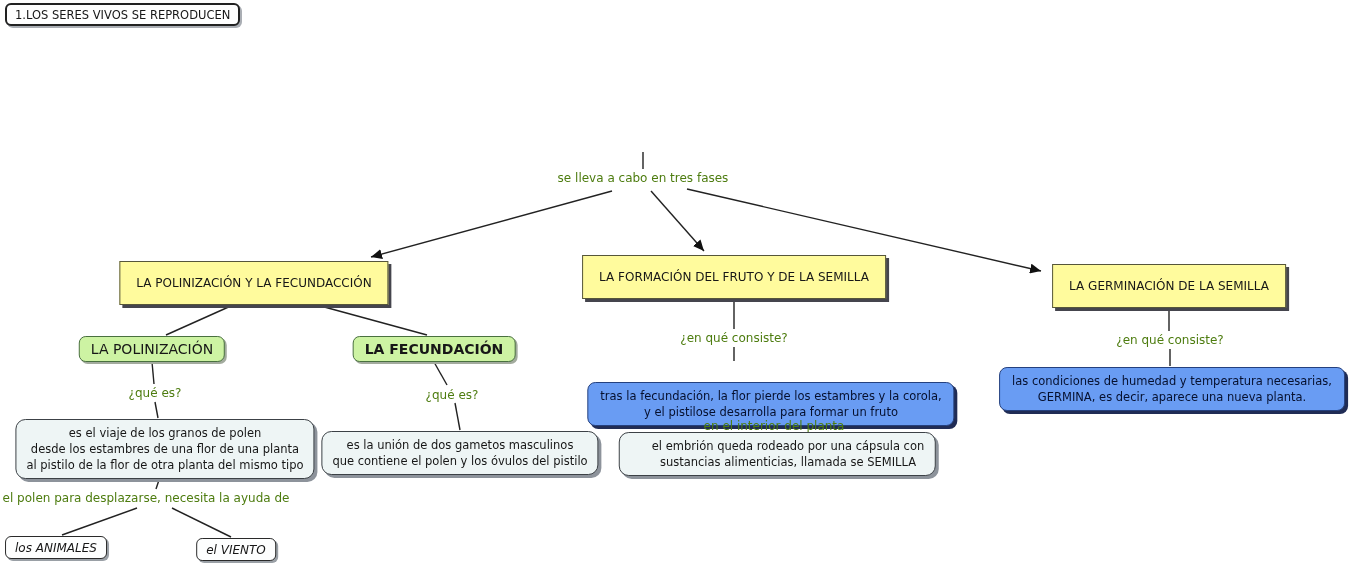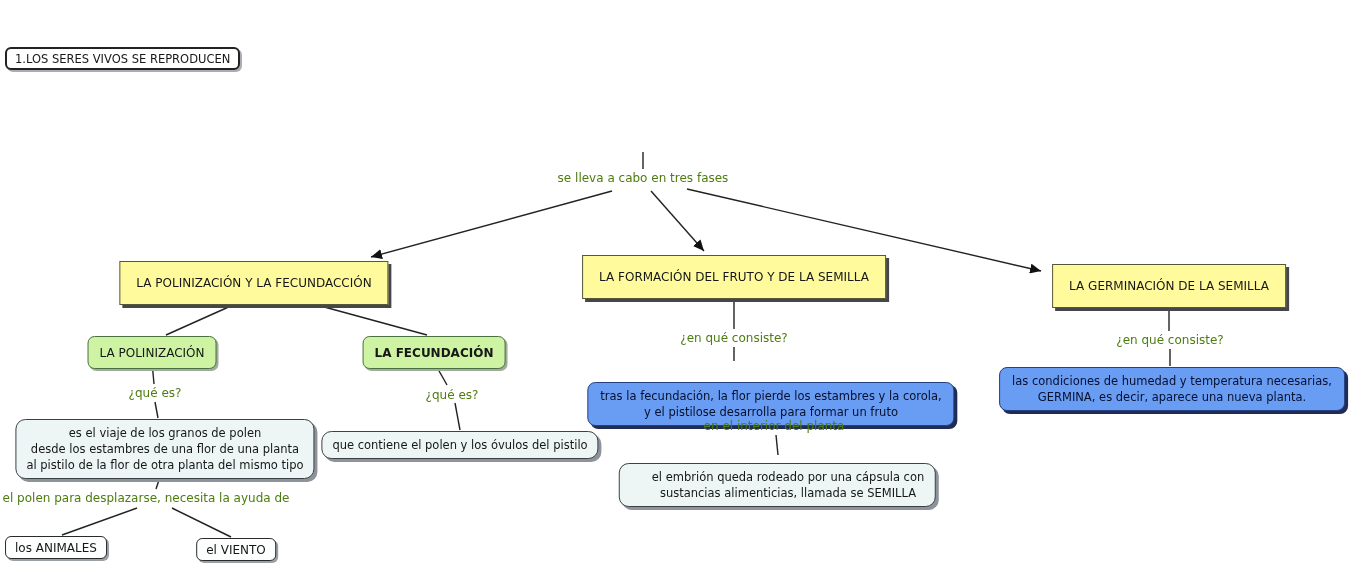--- a/index.html
+++ b/index.html
@@ -23,46 +23,45 @@
   .yellow{
     background:var(--concept-yellow,#fffb9d);
     border:1px solid #56563a;
     box-shadow:3px 3px 0 #45454d;
     height:44px;padding:0 16px;font-size:12px;
   }
   .green{
     background:var(--concept-green,#cdf3a3);
     border:1px solid #49703f;border-radius:7px;
     box-shadow:2px 2px 0 #a3ab9e;
-    height:33px;padding:0 11px;font-size:12px;
+    height:26px;padding:0 11px;font-size:14px;
   }
   .lightbox{
     background:var(--box-light,#eef5f5);
     border:1px solid #3c4146;border-radius:10px;
     box-shadow:3px 3px 0 #8d939b;
     padding:5px 10px;font-size:11.5px;line-height:16px;text-align:center;
   }
   .bluebox{
     background:var(--concept-blue,#699cf3);
     border:1px solid #24407e;border-radius:8px;
     box-shadow:3px 3px 0 #202c55;
     padding:5px 12px;font-size:11.5px;line-height:16px;text-align:center;
     color:#06102e;
   }
   .smallbox{
     background:#fdfefe;border:1px solid #2a2a2a;border-radius:6px;
     box-shadow:2px 2px 0 #9aa0a6;
-    height:23px;padding:0 9px;font-size:12px;
+    height:23px;padding:0 9px;font-size:12px;font-style:italic;
   }
   .rootbox{
     background:#ffffff;border:2px solid #222222;border-radius:6px;
     box-shadow:2px 2px 0 #aaaeb4;
     height:23px;padding:0 8px;font-size:11.5px;
     transform:none;
-    margin-top:44px;
   }
   .linktext{font-size:12px;color:#4d7c0f;}
 </style>
 </head>
 <body>
 
 <div class="map">
 
   <svg class="wires">
     <defs>
@@ -114,30 +113,31 @@
     <div>desde los estambres de una flor de una planta</div>
     <div>al pistilo de la flor de otra planta del mismo tipo</div>
   </div>
 
   <div class="abs linktext" style="left:146px;top:491px;">el polen para desplazarse, necesita la ayuda de</div>
   <div class="abs smallbox concept" style="left:56px;top:536px;">los ANIMALES</div>
   <div class="abs smallbox concept" style="left:236px;top:538px;">el VIENTO</div>
 
   <div class="abs linktext" style="left:452px;top:388px;">¿qué es?</div>
   <div class="abs lightbox" style="left:460px;top:431px;">
+    <div>es la unión de dos gametos masculinos</div>
     <div>que contiene el polen y los óvulos del pistilo</div>
   </div>
 
   <div class="abs linktext" style="left:734px;top:331px;">¿en qué consiste?</div>
   <div class="abs bluebox" style="left:771px;top:382px;">
     <div>tras la fecundación, la flor pierde los estambres y la corola,</div>
     <div>y el pistilose desarrolla para formar un fruto</div>
   </div>
   <div class="abs linktext" style="left:774px;top:419px;">en el interior del planta</div>
-  <div class="abs lightbox" style="left:777px;top:463px;padding-left:32px;">
+  <div class="abs lightbox" style="left:777px;top:432px;padding-left:32px;">
     <div>el embrión queda rodeado por una cápsula con</div>
     <div>sustancias alimenticias, llamada se SEMILLA</div>
   </div>
 
   <div class="abs linktext" style="left:1170px;top:333px;">¿en qué consiste?</div>
   <div class="abs bluebox" style="left:1172px;top:367px;">
     <div>las condiciones de humedad y temperatura necesarias,</div>
     <div>GERMINA, es decir, aparece una nueva planta.</div>
   </div>
 

